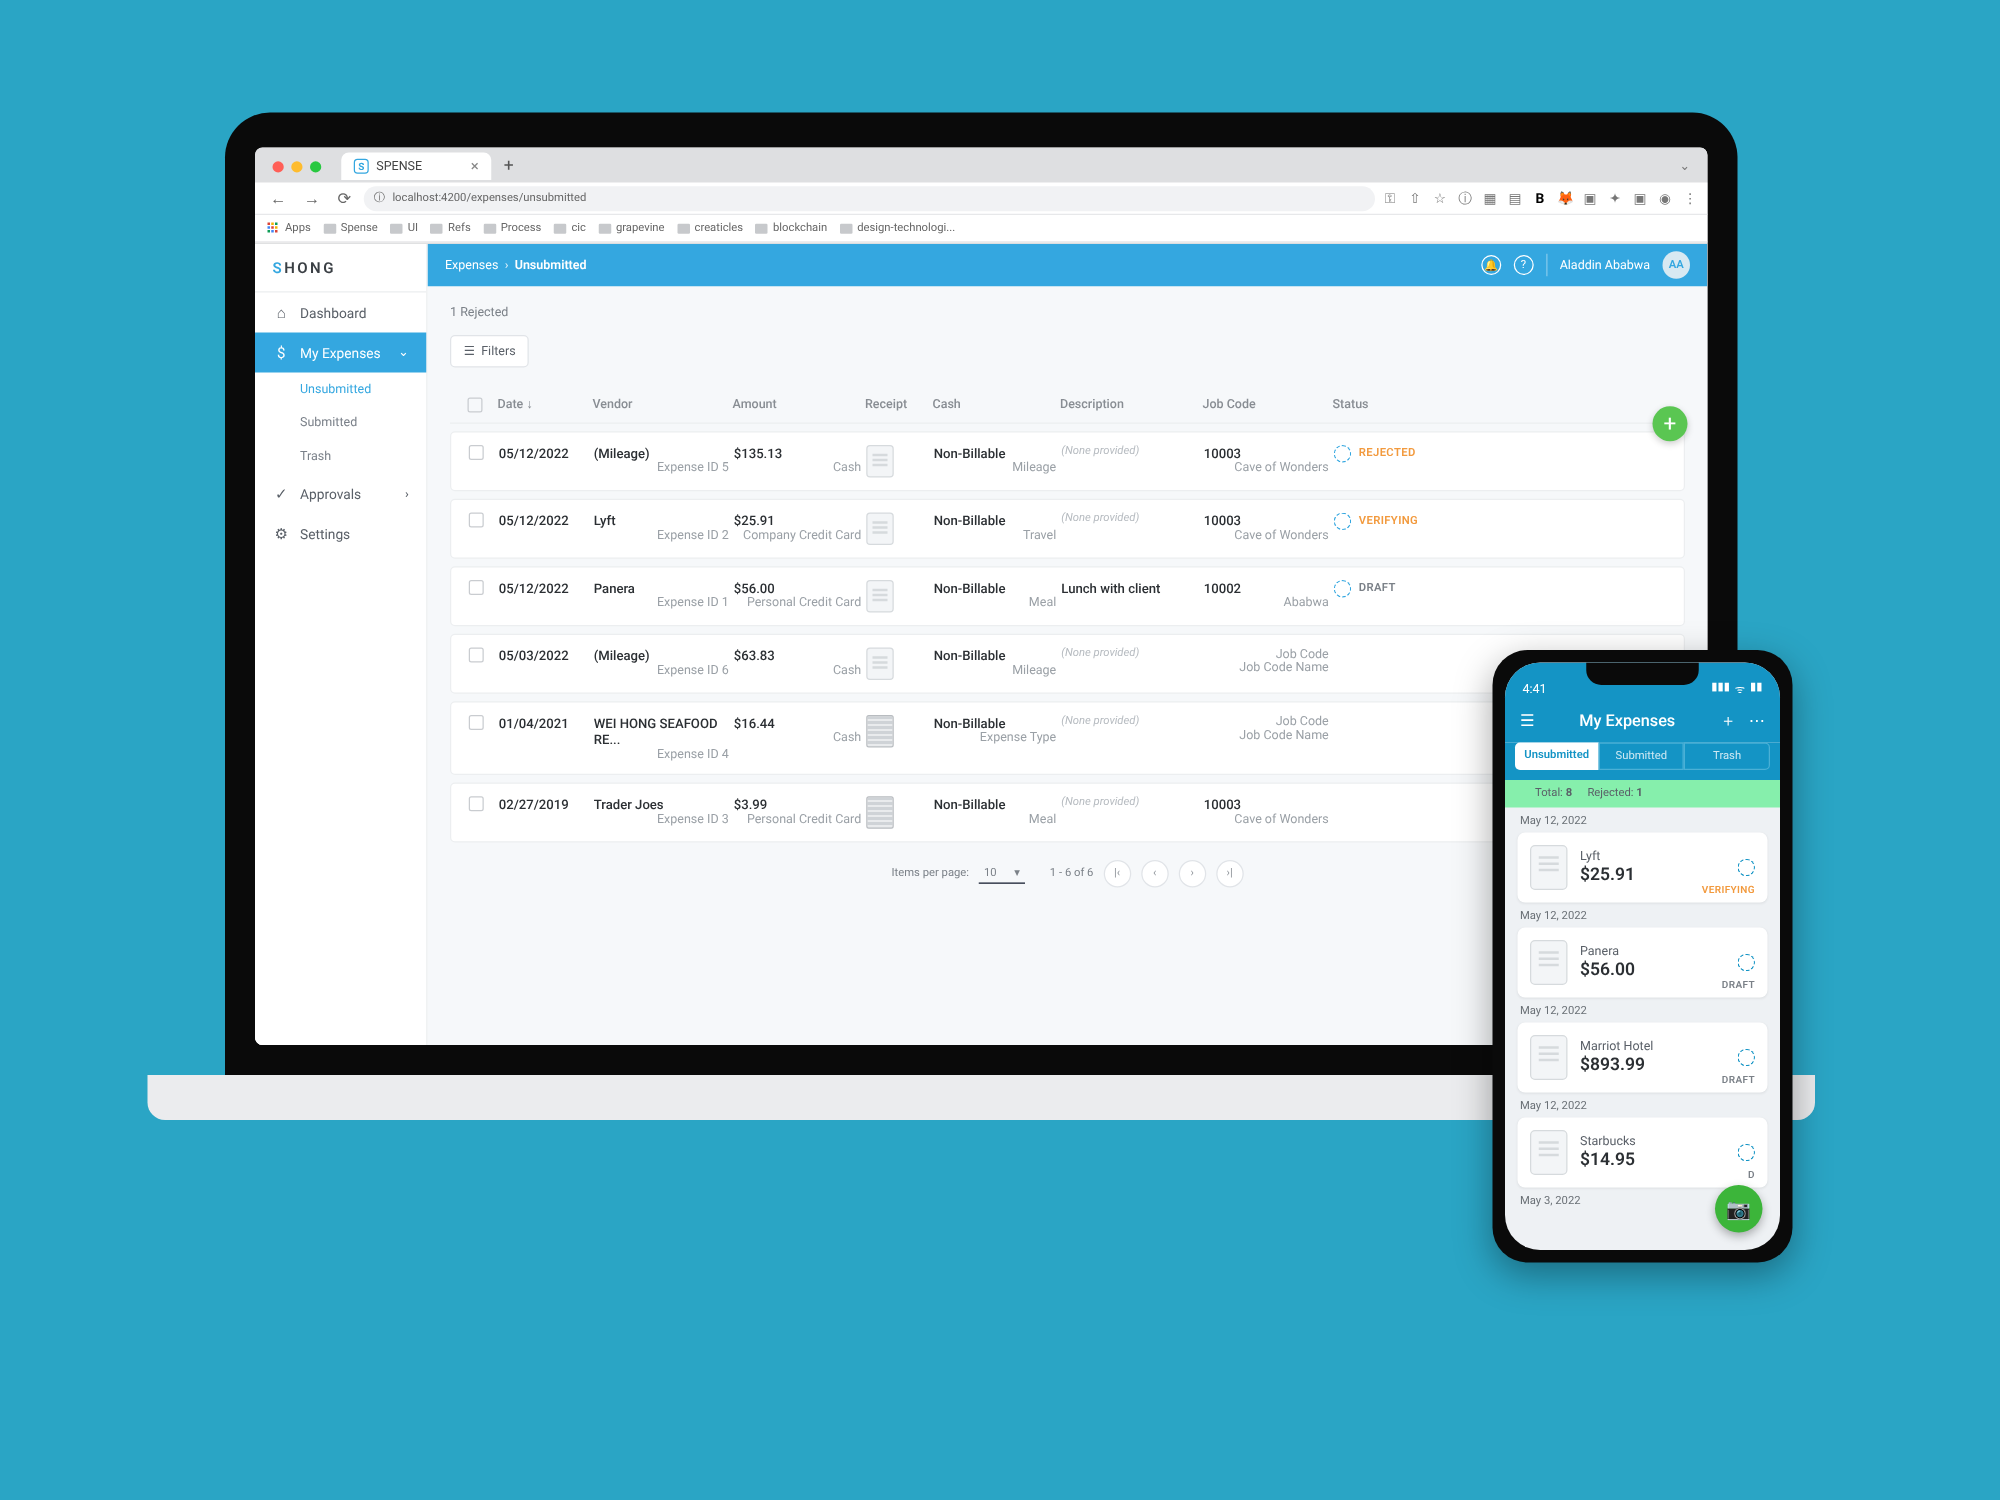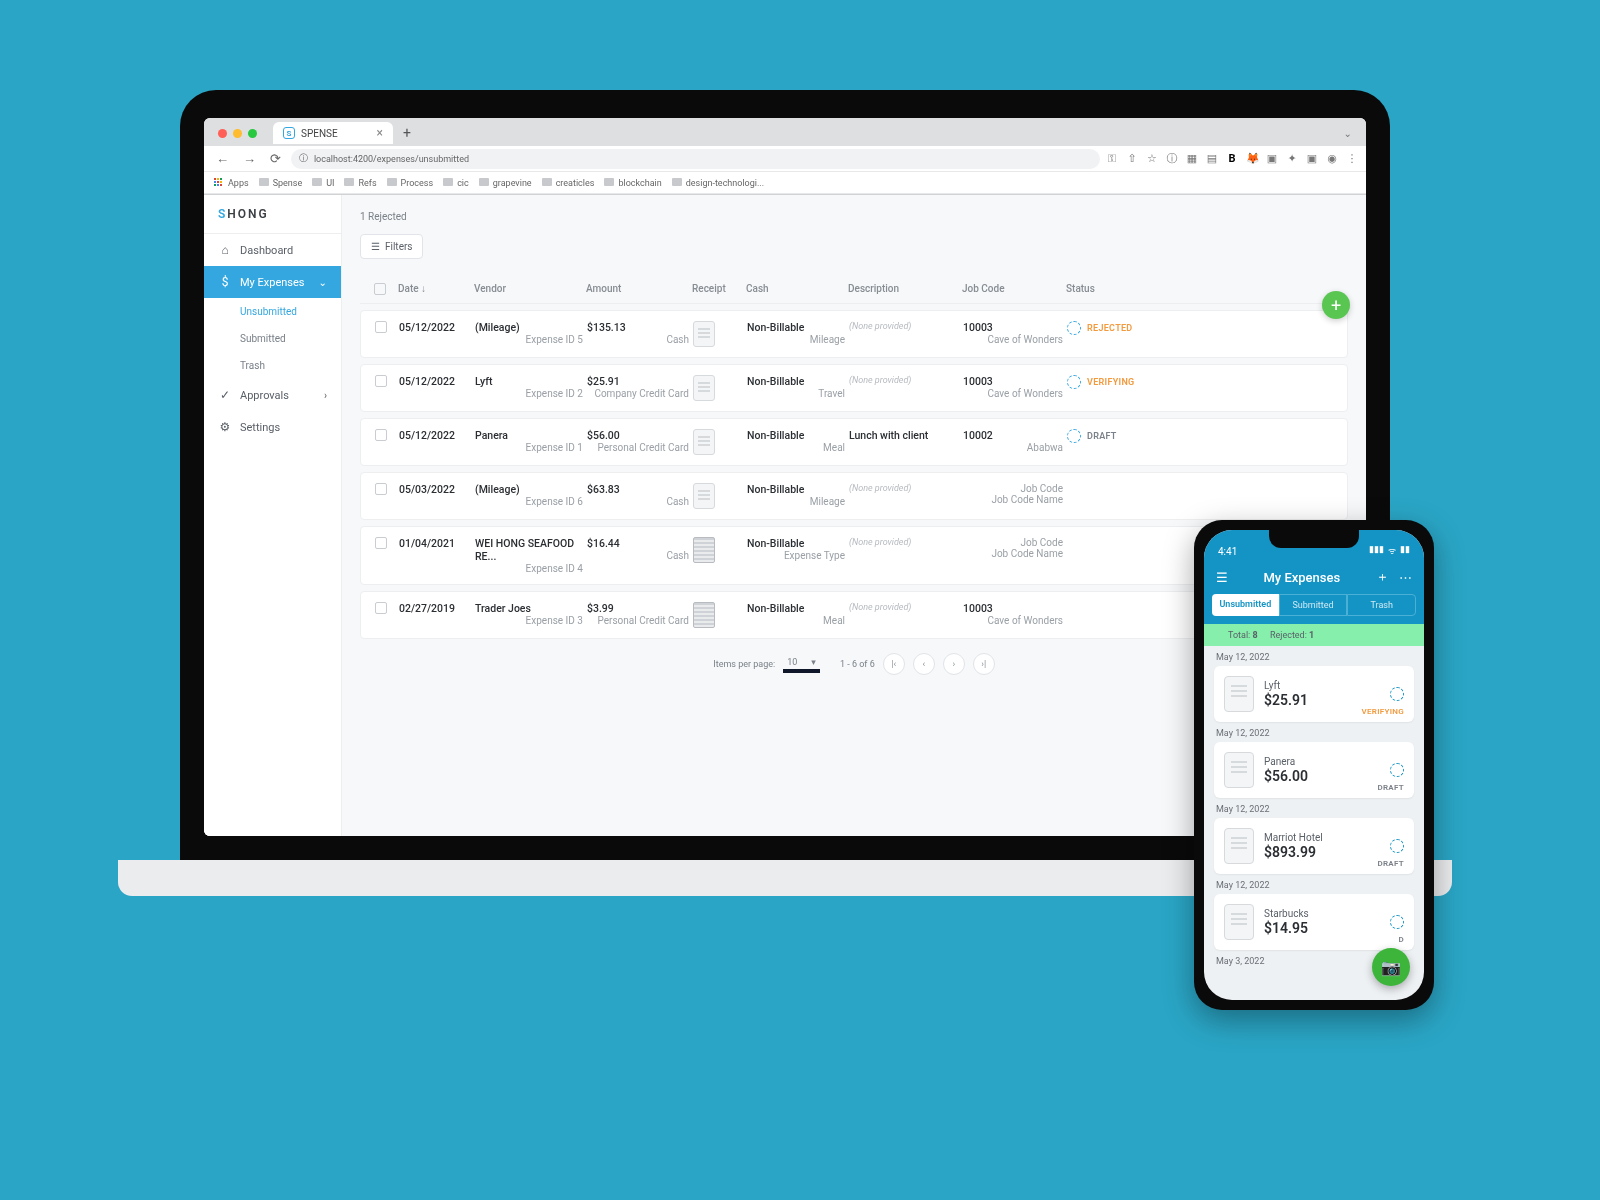--- a/index.html
+++ b/index.html
@@ -23,21 +23,21 @@
 .new-tab { color: #555; font-size: 14px; padding: 0 10px; }
 .tab-row .spacer { flex: 1; }
 .tab-row .chev { color: #777; font-size: 10px; padding-right: 6px; }
 .addr-row { background: #fff; display: flex; align-items: center; height: 26px; padding: 0 8px; gap: 6px; border-bottom: 1px solid #e7e8ea; }
 .nav-btn { color: #666; font-size: 13px; padding: 0 4px; }
 .url-bar { flex: 1; background: #f1f2f4; border-radius: 12px; height: 20px; display: flex; align-items: center; padding: 0 8px; font-size: 9px; color: #666; gap: 6px; }
 .url-bar .lock { font-size: 9px; }
 .right-icons { display: flex; gap: 8px; align-items: center; font-size: 11px; color: #777; }
 .right-icons span { width: 12px; text-align: center; }
 .bm-row { background: #fff; display: flex; align-items: center; height: 22px; padding: 0 10px; gap: 10px; font-size: 9px; color: #666; border-bottom: 1px solid #e7e8ea; }
-.bm-item { display: flex; gap: 4px; }
+.bm-item { display: flex; align-items: center; gap: 4px; }
 .bm-item .fico { width: 10px; height: 8px; background: #c7c9cc; border-radius: 1px; display: inline-block; }
 .bm-item.apps .fico { background: none; width: 10px; height: 10px; display: inline-grid; grid-template-columns: repeat(3,2px); grid-template-rows: repeat(3,2px); gap: 1px; }
 .bm-item.apps .fico i { background: #db4437; display: block; } 
 .bm-item.apps .fico i:nth-child(2){background:#f4b400;} .bm-item.apps .fico i:nth-child(3){background:#0f9d58;}
 .bm-item.apps .fico i:nth-child(4){background:#4285f4;} .bm-item.apps .fico i:nth-child(5){background:#db4437;} .bm-item.apps .fico i:nth-child(6){background:#f4b400;}
 .bm-item.apps .fico i:nth-child(7){background:#0f9d58;} .bm-item.apps .fico i:nth-child(8){background:#4285f4;} .bm-item.apps .fico i:nth-child(9){background:#db4437;}
 
 
 .app { flex: 1; display: flex; overflow: hidden; background: #f6f8fa; }
 .sidebar { width: 138px; background: #fff; border-right: 1px solid #eceef0; display: flex; flex-direction: column; font-size: 11px; }
@@ -78,21 +78,21 @@
 .status { font-size: 9px; font-weight: 600; letter-spacing: .3px; }
 .status.rejected { color: #f29a3e; }
 .status.verifying { color: #f29a3e; }
 .status.draft { color: #7b8188; }
 .status-ico { width: 14px; height: 14px; border: 1.4px dashed #34a7e0; border-radius: 50%; display: inline-block; vertical-align: middle; margin-right: 6px; }
 .status-cell { display: flex; align-items: center; }
 
 .fab { position: absolute; right: 16px; top: 96px; width: 28px; height: 28px; border-radius: 50%; background: #5ac652; color: #fff; display: flex; align-items: center; justify-content: center; font-size: 18px; box-shadow: 0 2px 6px rgba(0,0,0,.2); cursor: pointer; }
 
 .pager { display: flex; align-items: center; justify-content: center; gap: 8px; margin-top: 14px; font-size: 9px; color: #7b8188; }
-.pager .pp { border-bottom: 4px solid #0f172a; padding: 2px 4px; display: flex; align-items: center; gap: 14px; }
+.pager .pp { border-bottom: 1px solid #0f172a; padding: 2px 4px; display: flex; align-items: center; gap: 14px; }
 .pg-btn { width: 22px; height: 22px; border-radius: 50%; border: 1px solid #e1e4e8; background: #fff; display: flex; align-items: center; justify-content: center; color: #8b9096; font-size: 9px; cursor: pointer; }
 
 
 .phone-device { position: absolute; right: 166px; top: 520px; width: 240px; height: 490px; background: #0a0a0a; border-radius: 28px; padding: 10px; box-shadow: 0 10px 30px rgba(0,0,0,.35); }
 .phone-screen { background: #eef1f4; border-radius: 28px; width: 100%; height: 100%; overflow: hidden; display: flex; flex-direction: column; position: relative; }
 .notch { position: absolute; top: 0; left: 50%; transform: translateX(-50%); width: 90px; height: 18px; background: #0a0a0a; border-radius: 0 0 12px 12px; z-index: 5; }
 .ph-status { background: #1494c5; color: #fff; height: 30px; display: flex; align-items: flex-end; justify-content: space-between; padding: 0 14px 3px; font-size: 10px; }
 .ph-status .ri { display: flex; gap: 4px; font-size: 9px; }
 .ph-header { background: #1494c5; color: #fff; display: flex; align-items: center; padding: 8px 12px; font-size: 13px; gap: 10px; }
 .ph-header .t { flex: 1; text-align: center; font-weight: 500; }
@@ -237,20 +237,30 @@
               <span>Approvals</span>
               <span class="chev2">›</span>
             </div>
           <div class="nav-item">
               <span class="ico">⚙</span>
               <span>Settings</span>
             </div>
         </div>
 
         <div class="main">
+          <div class="topbar">
+            <div class="crumb"><span>Expenses</span><span class="sep">›</span><b>Unsubmitted</b></div>
+            <div class="tb-right">
+              <span class="tb-icon">🔔</span>
+              <span class="tb-icon">?</span>
+              <span class="tb-sep"></span>
+              <span>Aladdin Ababwa</span>
+              <span class="avatar">AA</span>
+            </div>
+          </div>
 
           <div class="content">
             <div class="page-sub">1 Rejected</div>
             <div class="filters-btn">
                 <span>☰</span>
                 <span>Filters</span>
               </div>
 
             <div class="fab">+</div>
 

